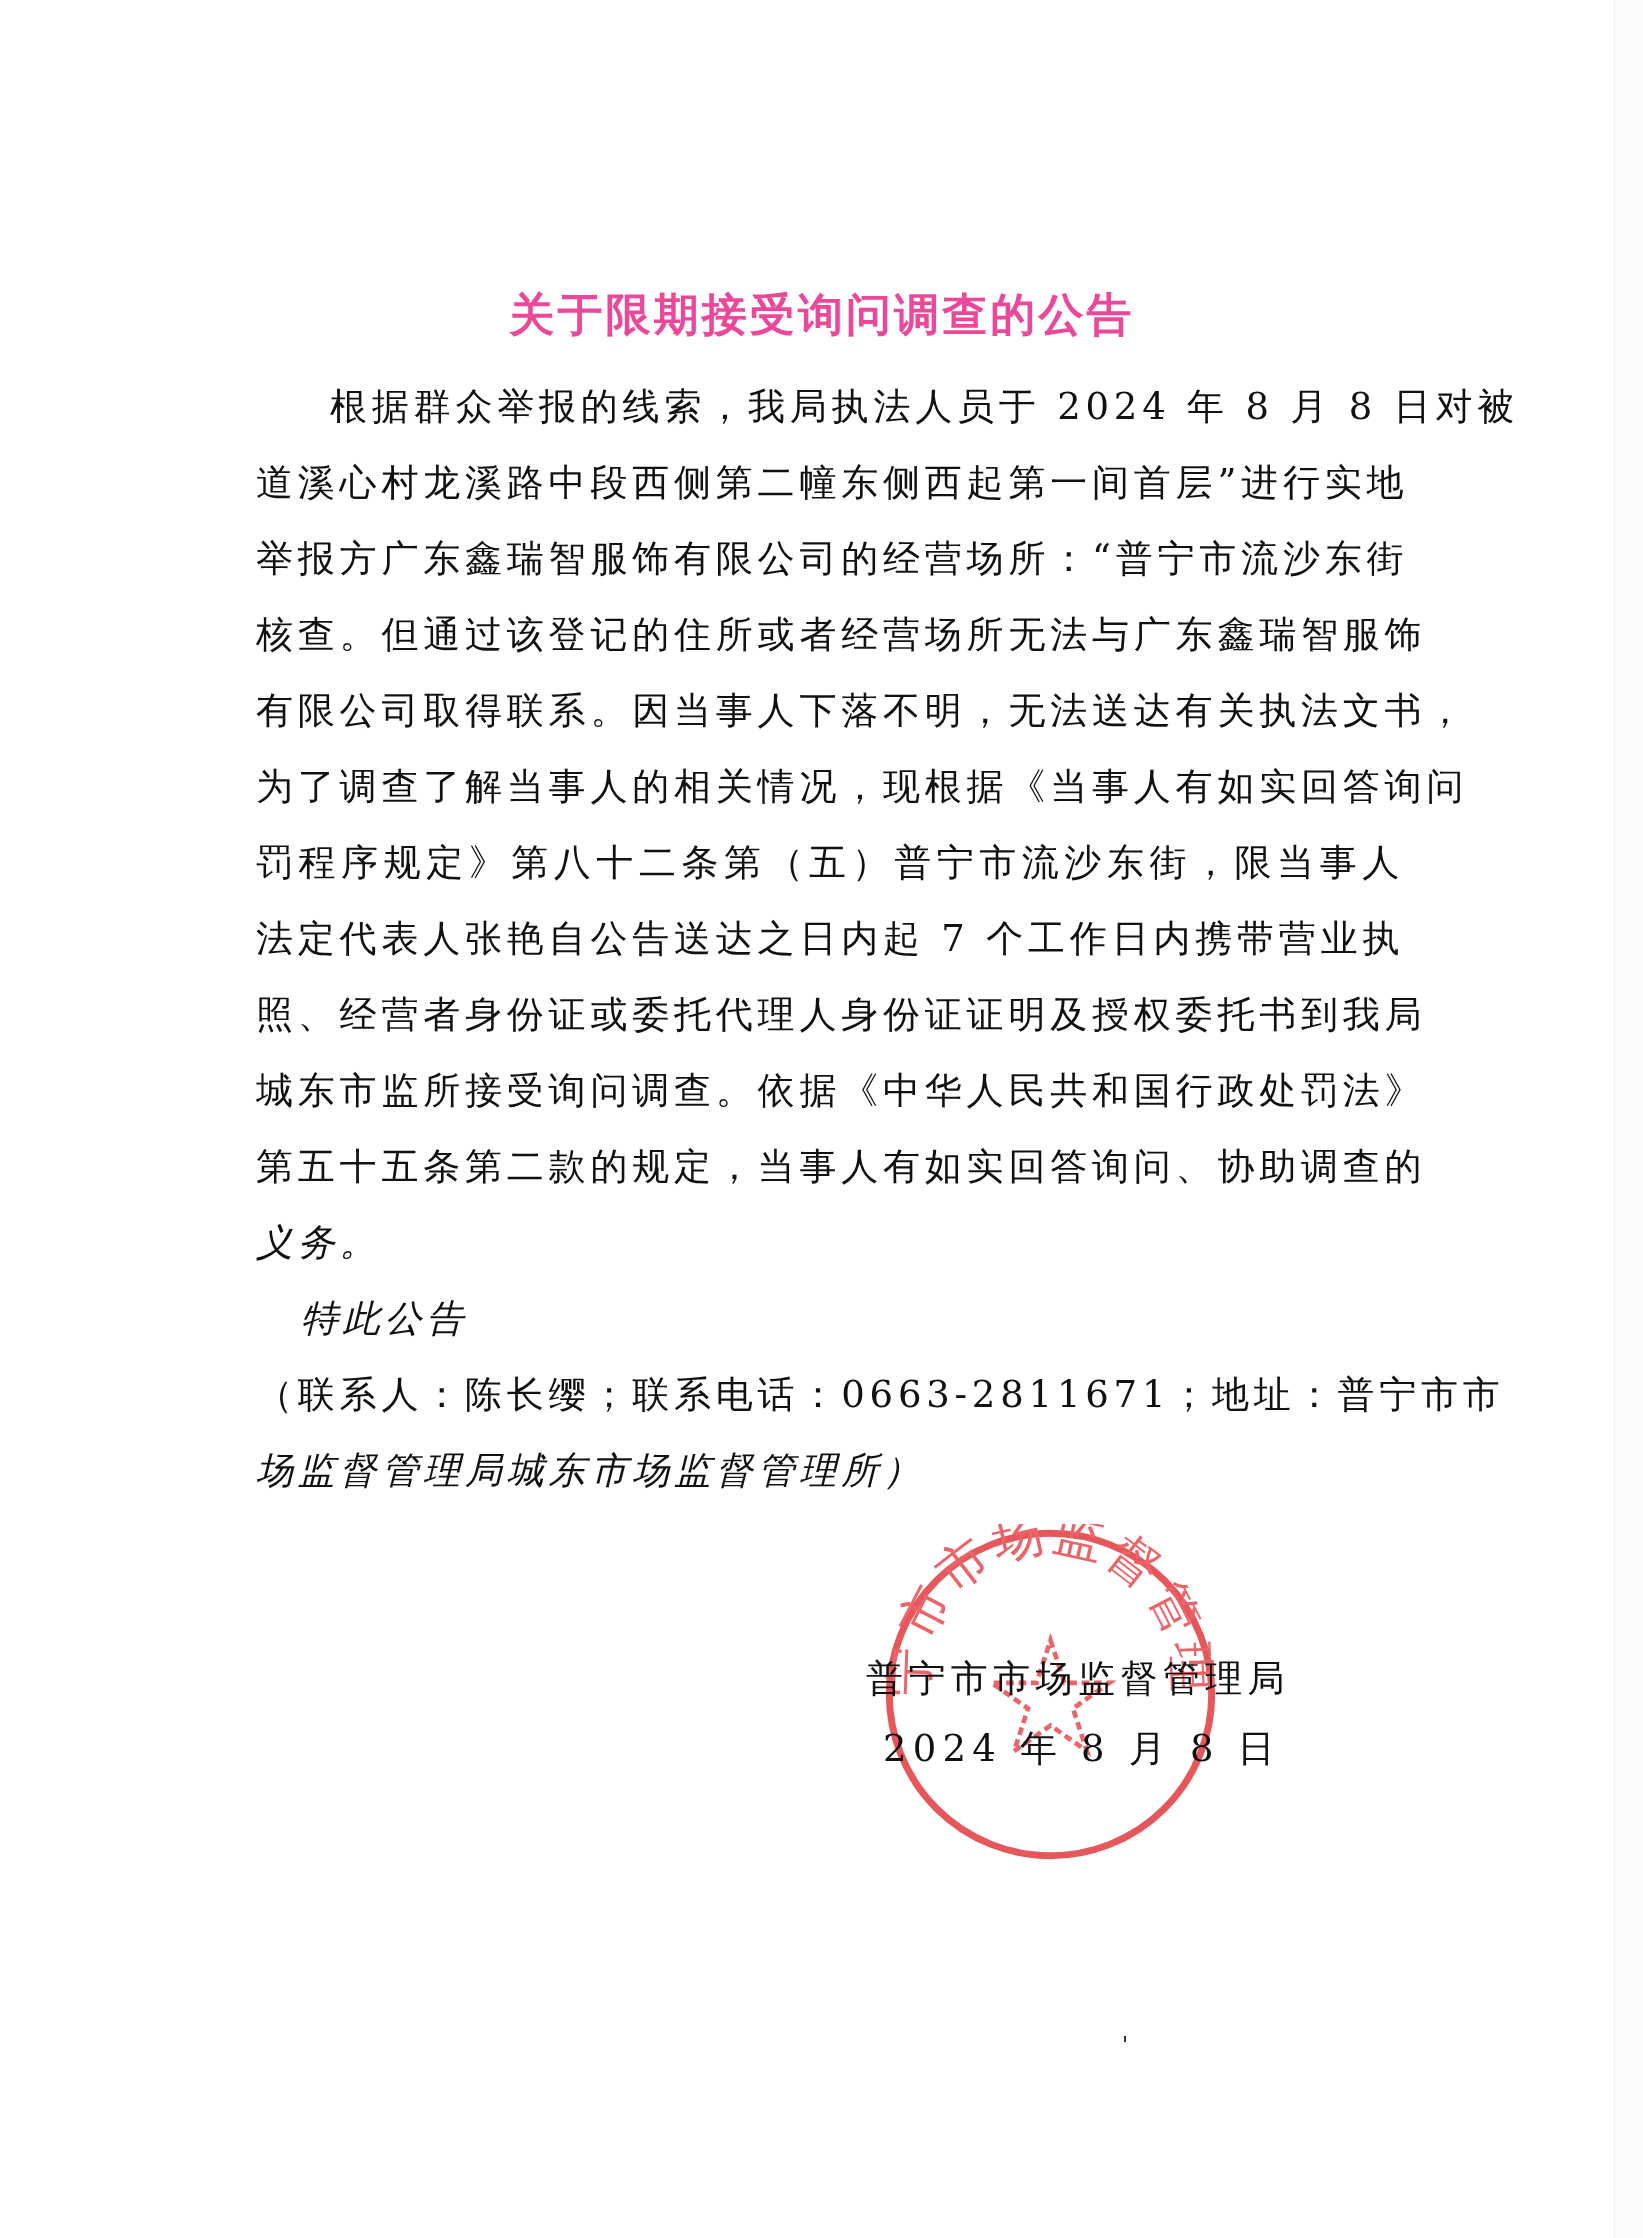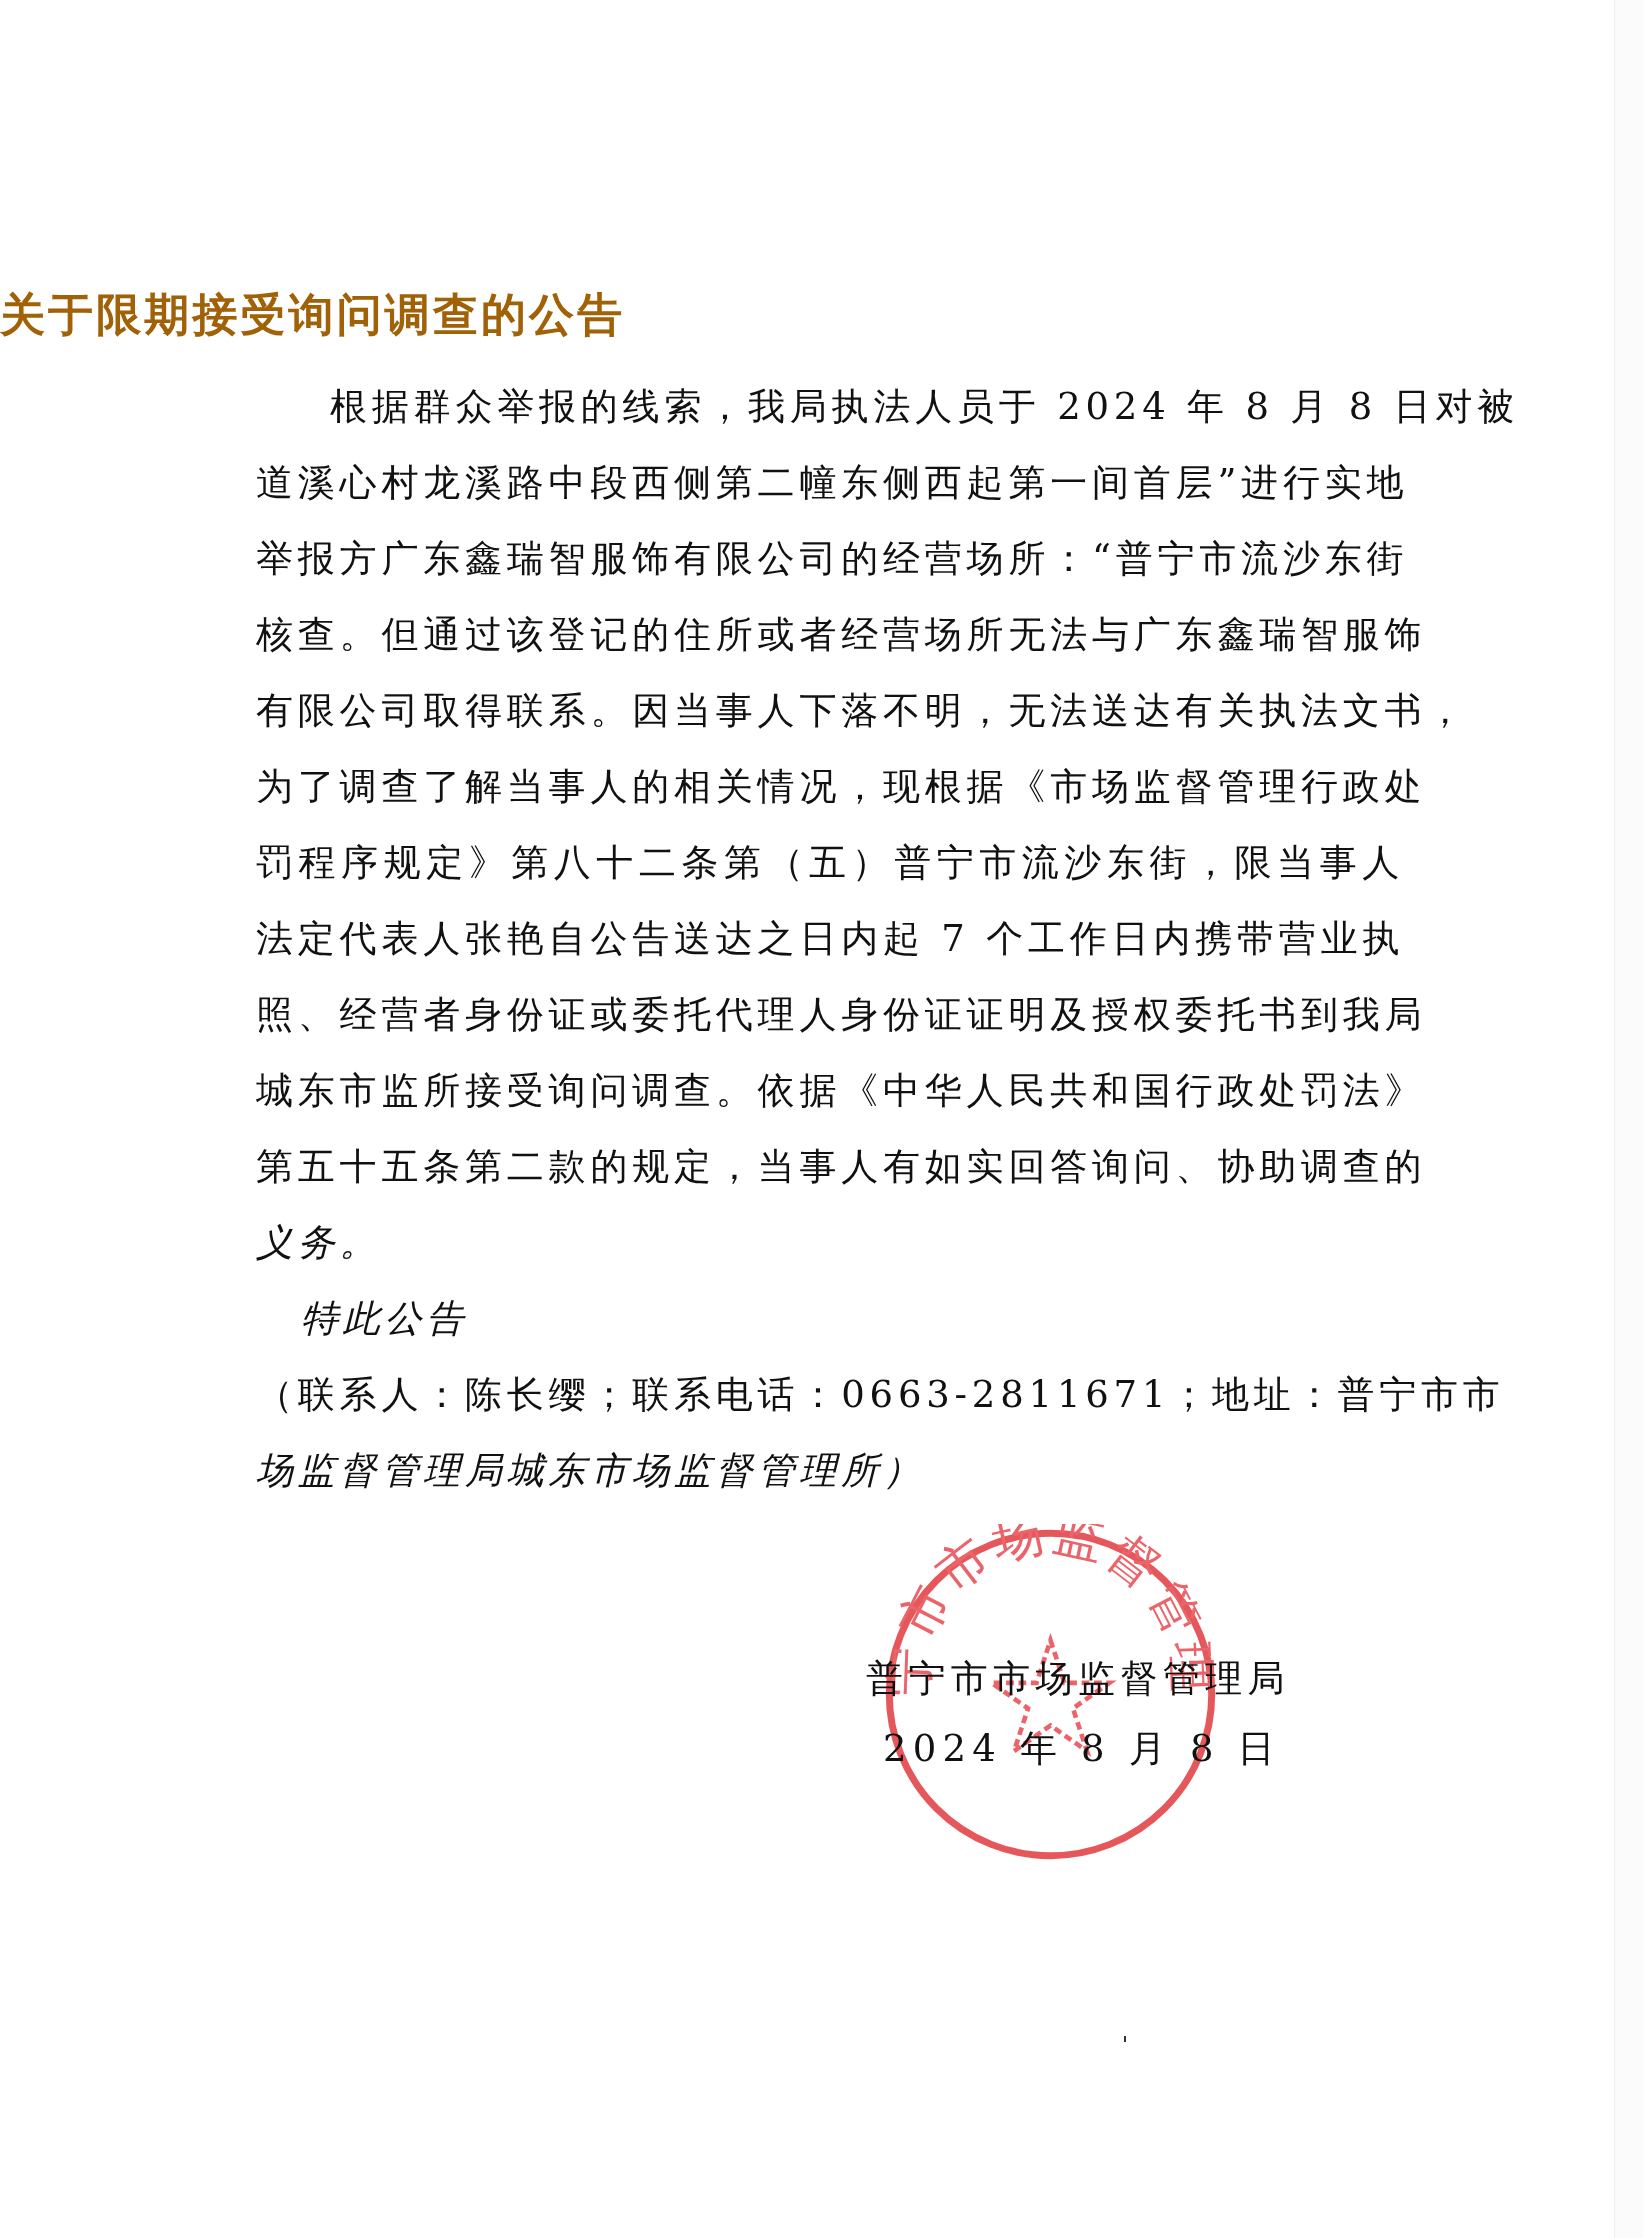--- a/index.html
+++ b/index.html
@@ -11,25 +11,25 @@
       color: #111;
     }
     .page-edge {
       position: absolute; top: 0; right: 0;
       width: 29.5px; height: 2239px;
       background: #fbfbfb;
       border-left: 1.6px solid #efefef;
     }
     .title {
       position: absolute; top: 285px; left: 0; width: 1644px;
-      text-align: left;
+      text-align: center;
       font-family: "DejaVu Sans", "Liberation Sans", sans-serif;
       font-weight: bold;
       font-size: 45px; letter-spacing: 3.1px;
-      color: #a16207;
+      color: #ec4899;
     }
     .body-text {
       position: absolute; left: 256px; top: 369px;
       width: 1148px;
     }
     .line {
       height: 76px; line-height: 76px;
       font-size: 37px; letter-spacing: 4.8px;
       white-space: nowrap;
       text-align: justify; text-align-last: justify;
@@ -67,21 +67,21 @@
 <div class="page-edge"></div>
 
 <div class="title">关于限期接受询问调查的公告</div>
 
 <div class="body-text">
   <div class="line indent">根据群众举报的线索，我局执法人员于 2024 年 8 月 8 日对被</div>
   <div class="line">道溪心村龙溪路中段西侧第二幢东侧西起第一间首层”进行实地</div>
   <div class="line">举报方广东鑫瑞智服饰有限公司的经营场所：“普宁市流沙东街</div>
   <div class="line">核查。但通过该登记的住所或者经营场所无法与广东鑫瑞智服饰</div>
   <div class="line">有限公司取得联系。因当事人下落不明，无法送达有关执法文书，</div>
-  <div class="line">为了调查了解当事人的相关情况，现根据《市场监督管理行政处</div>
+  <div class="line">为了调查了解当事人的相关情况，现根据《当事人有如实回答询问</div>
   <div class="line">罚程序规定》第八十二条第（五）普宁市流沙东街，限当事人</div>
   <div class="line">法定代表人张艳自公告送达之日内起 7 个工作日内携带营业执</div>
   <div class="line">照、经营者身份证或委托代理人身份证证明及授权委托书到我局</div>
   <div class="line">城东市监所接受询问调查。依据《中华人民共和国行政处罚法》</div>
   <div class="line">第五十五条第二款的规定，当事人有如实回答询问、协助调查的</div>
   <div class="line last">义务。</div>
   <div class="line last indent-small">特此公告</div>
   <div class="line">（联系人：陈长缨；联系电话：0663-2811671；地址：普宁市市</div>
   <div class="line last">场监督管理局城东市场监督管理所）</div>
 </div>

